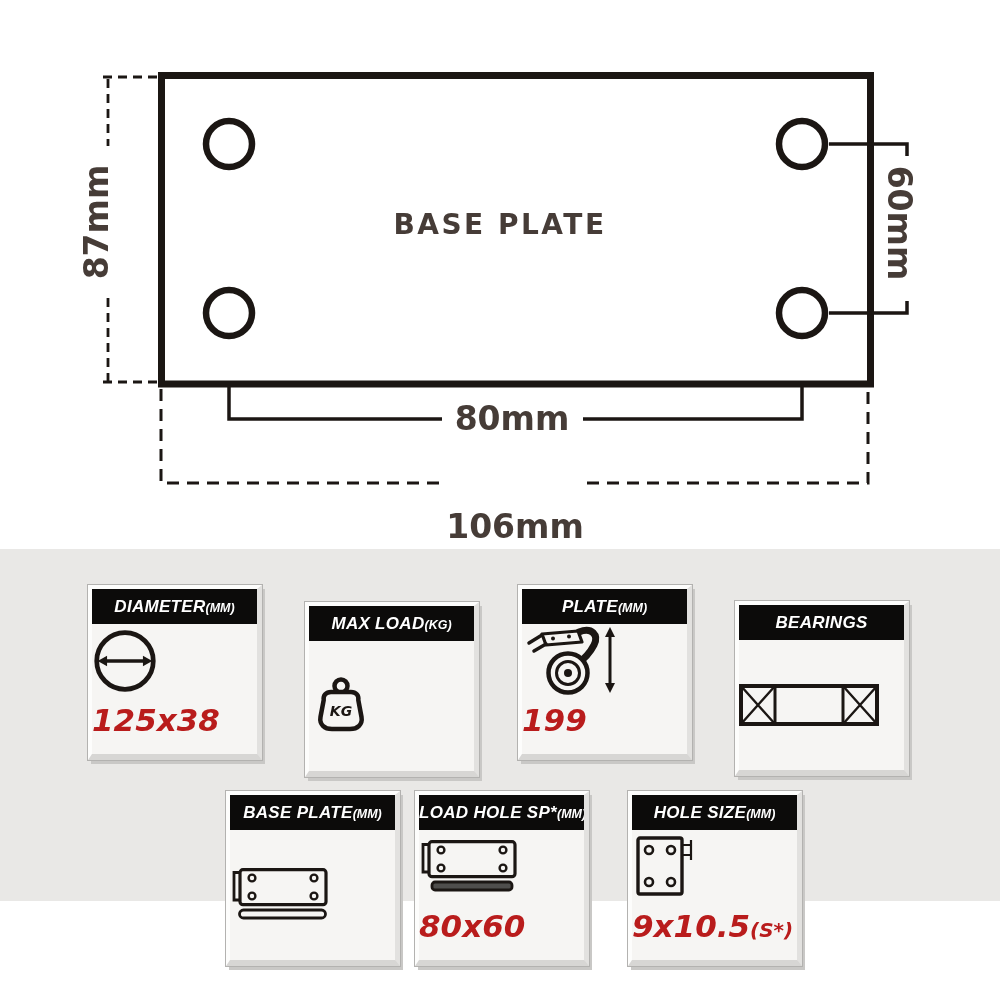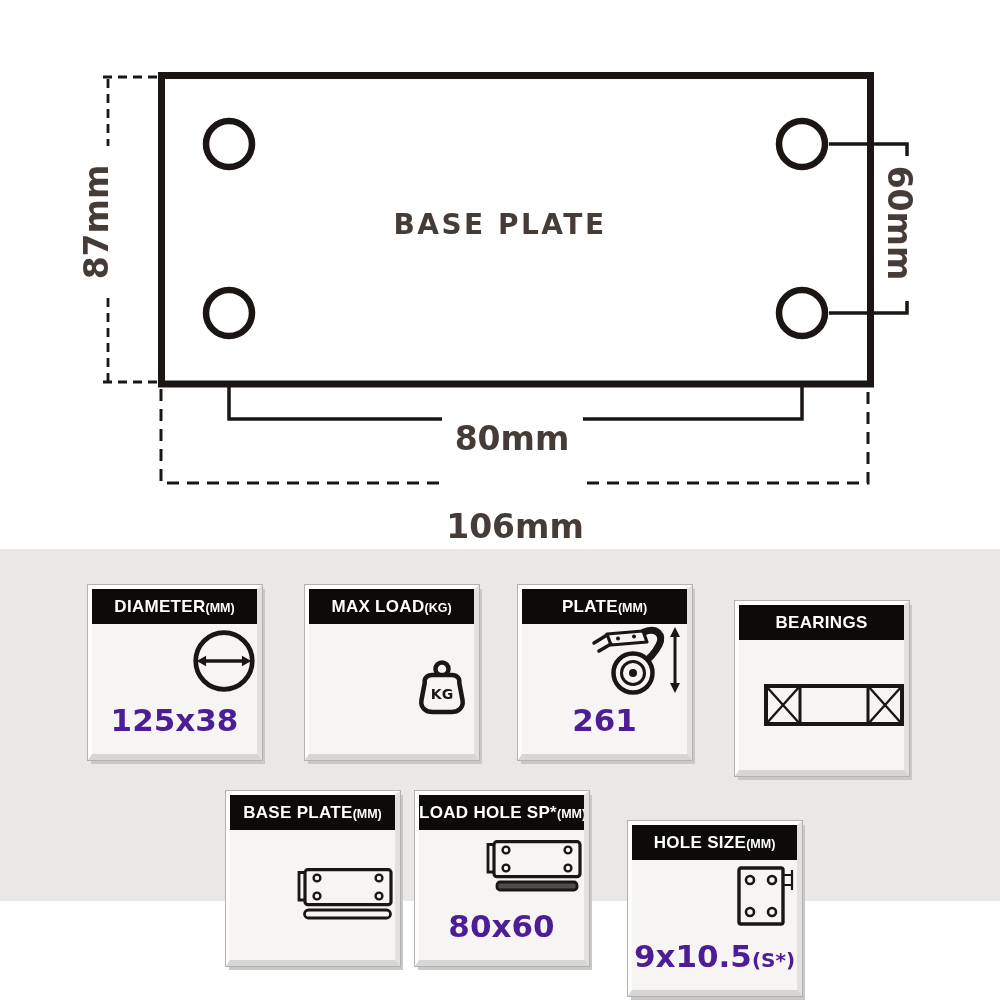--- a/index.html
+++ b/index.html
@@ -7,42 +7,42 @@
           font-family:"DejaVu Sans", sans-serif;}
   
   .diagram-area{position:absolute;left:0;top:0;width:1000px;height:549px;background:#ffffff;}
   .diagram-svg{position:absolute;left:0;top:0;}
   .dim-label{position:absolute;color:#463c37;font-weight:bold;font-size:33px;
              text-align:center;white-space:nowrap;}
   .plate-title{position:absolute;left:350px;top:208px;width:300px;text-align:center;
                color:#463c37;font-weight:bold;font-size:28px;letter-spacing:2.5px;}
   .dim-87{left:37px;top:204px;width:120px;height:36px;line-height:36px;transform:rotate(-90deg);}
   .dim-60{left:839px;top:205px;width:120px;height:36px;line-height:36px;transform:rotate(90deg);}
-  .dim-80{left:437px;top:399px;width:150px;height:40px;line-height:40px;margin-top:20px;}
+  .dim-80{left:437px;top:399px;width:150px;height:40px;line-height:40px;}
   .dim-106{left:435px;top:463px;width:160px;height:40px;line-height:40px;margin-top:44px;}
   
-  .specs-area{position:absolute;left:0;top:549px;width:1000px;height:352px;background:#e9e8e6;}
+  .specs-area{position:absolute;left:0;top:549px;width:1000px;height:352px;background:#e9e8e6;font-style:italic;}
   .card{position:absolute;width:174px;height:175px;box-sizing:border-box;
         background:#f6f5f3;
         border-style:solid;border-width:4px 5px 6px 4px;
         border-color:#fdfdfc #e2e1df #d7d6d4 #fdfdfc;
         outline:1px solid #b3b2b0;
         box-shadow:3px 4px 0 #c9c8c6;
         display:flex;flex-direction:column;}
   .card-header{height:35px;line-height:35px;background:#0c0b0a;color:#ffffff;
                text-align:center;font-family:"Liberation Sans", sans-serif;
                font-weight:bold;font-size:17px;letter-spacing:0.3px;white-space:nowrap;
                overflow:hidden;}
   .card-header .unit{font-size:12.5px;letter-spacing:0;}
-  .icon-box{flex:1;display:flex;align-items:center;justify-content:flex-end;}
-  .card-value{height:44px;line-height:44px;margin-bottom:12px;text-align:center;
-              color:#4c1d95;font-weight:bold;font-size:31px;white-space:nowrap;}
+  .icon-box{flex:1;display:flex;align-items:center;justify-content:flex-start;}
+  .card-value{height:44px;line-height:44px;margin-bottom:12px;text-align:left;
+              color:#b91c1c;font-weight:bold;font-size:31px;white-space:nowrap;}
   .card-value .suffix{font-size:20px;}
-  .c1{left:88px;top:36px;} .c2{left:305px;top:36px;} .c3{left:518px;top:36px;} .c4{left:735px;top:52px;}
-  .c5{left:198px;top:242px;margin-left:28px;} .c6{left:415px;top:242px;} .c7{left:628px;top:242px;margin-top:30px;}
+  .c1{left:88px;top:36px;} .c2{left:305px;top:53px;} .c3{left:518px;top:36px;} .c4{left:735px;top:52px;}
+  .c5{left:198px;top:242px;margin-left:28px;} .c6{left:415px;top:242px;} .c7{left:628px;top:242px;}
   svg{display:block;}
 </style>
 </head>
 <body>
 
 <div class="screen">
 
   <section class="diagram-area">
     <svg class="diagram-svg" width="1000" height="549" viewBox="0 0 1000 549">
 
@@ -135,21 +135,21 @@
 
           <path d="M20,11 L7,19" stroke="#1b1613" stroke-width="3.5" stroke-linecap="round"></path>
           <path d="M24,20 L12,27" stroke="#1b1613" stroke-width="3.5" stroke-linecap="round"></path>
 
           <line x1="88" y1="10" x2="88" y2="62" stroke="#1b1613" stroke-width="3"></line>
           <path d="M88,3 L83,13 L93,13 Z" fill="#1b1613"></path>
           <path d="M88,69 L83,59 L93,59 Z" fill="#1b1613"></path>
         </svg>
       </div>
       <div class="card-value">
-        <span>261</span><span class="suffix"></span>
+        <span>199</span><span class="suffix"></span>
       </div>
     </div>
 
     <div class="card c4">
       <div class="card-header">
         <span>BEARINGS</span><span class="unit"></span>
       </div>
       <div class="icon-box">
         <svg width="140" height="42" viewBox="0 0 140 42">
           <rect x="2" y="2" width="136" height="38" fill="none" stroke="#1b1613" stroke-width="4"></rect>

